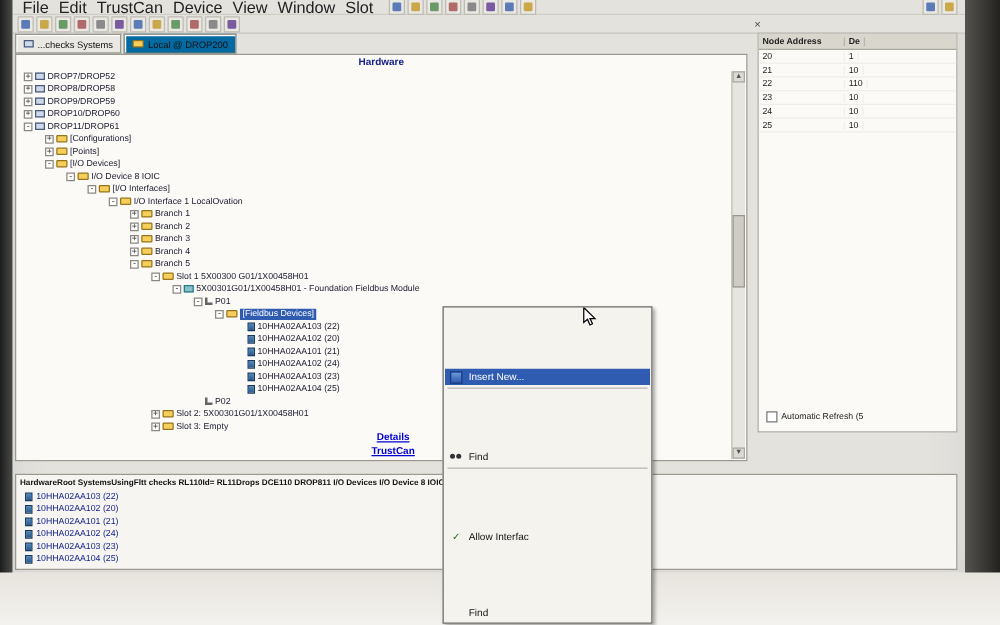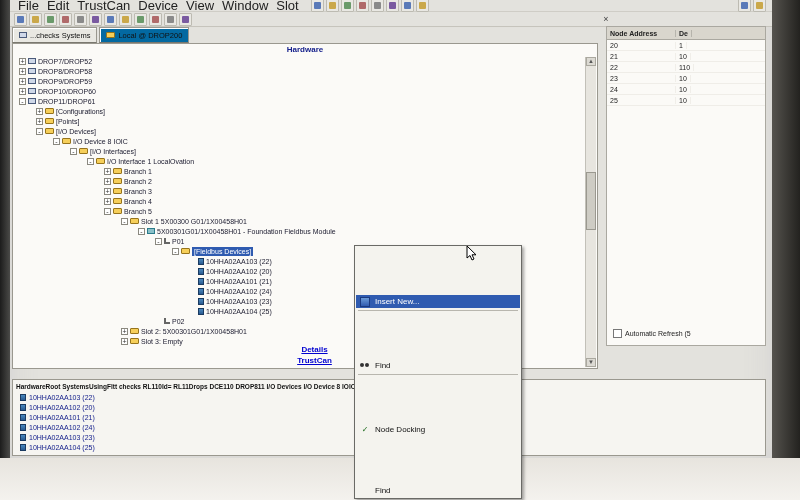--- a/index.html
+++ b/index.html
@@ -416,21 +416,21 @@
             <span class="cm-label">Insert New...</span>
           </div>
           <div class="cm-sep"></div>
           <div class="cm-item">
             <span class="cm-ico cm-binoculars"></span>
             <span class="cm-label">Find</span>
           </div>
           <div class="cm-sep"></div>
           <div class="cm-item">
             <span class="cm-ico">✓</span>
-            <span class="cm-label">Node Docking</span>
+            <span class="cm-label">Allow Interfac</span>
           </div>
           <div class="cm-item">
             <span class="cm-ico"></span>
             <span class="cm-label">Find</span>
           </div>
         </div>
     </div>
 
     <div class="cursor">
       <svg width="12" height="16" viewBox="0 0 12 16">

